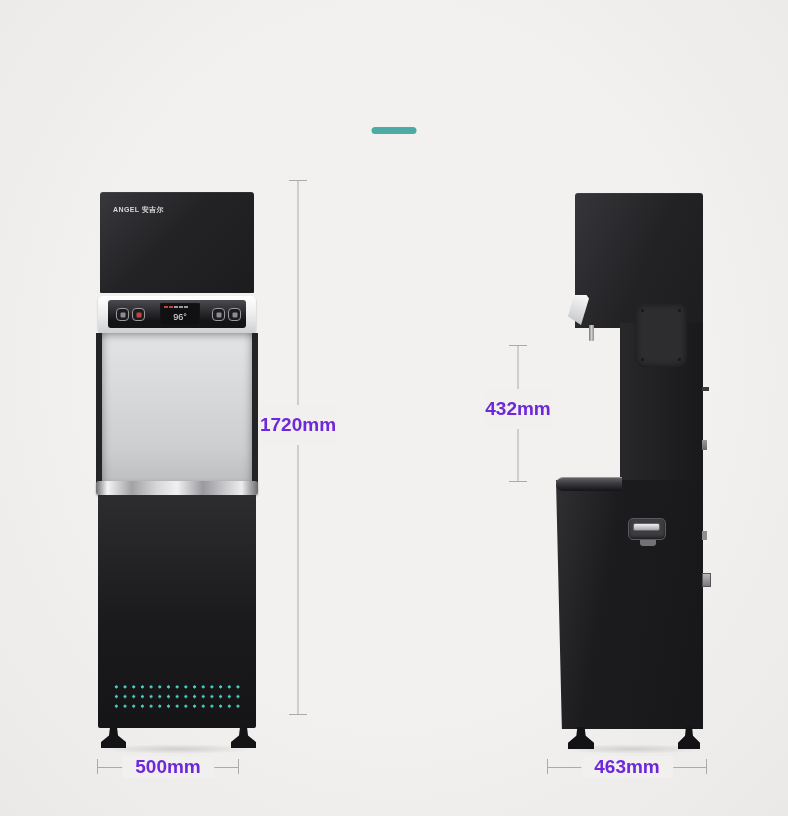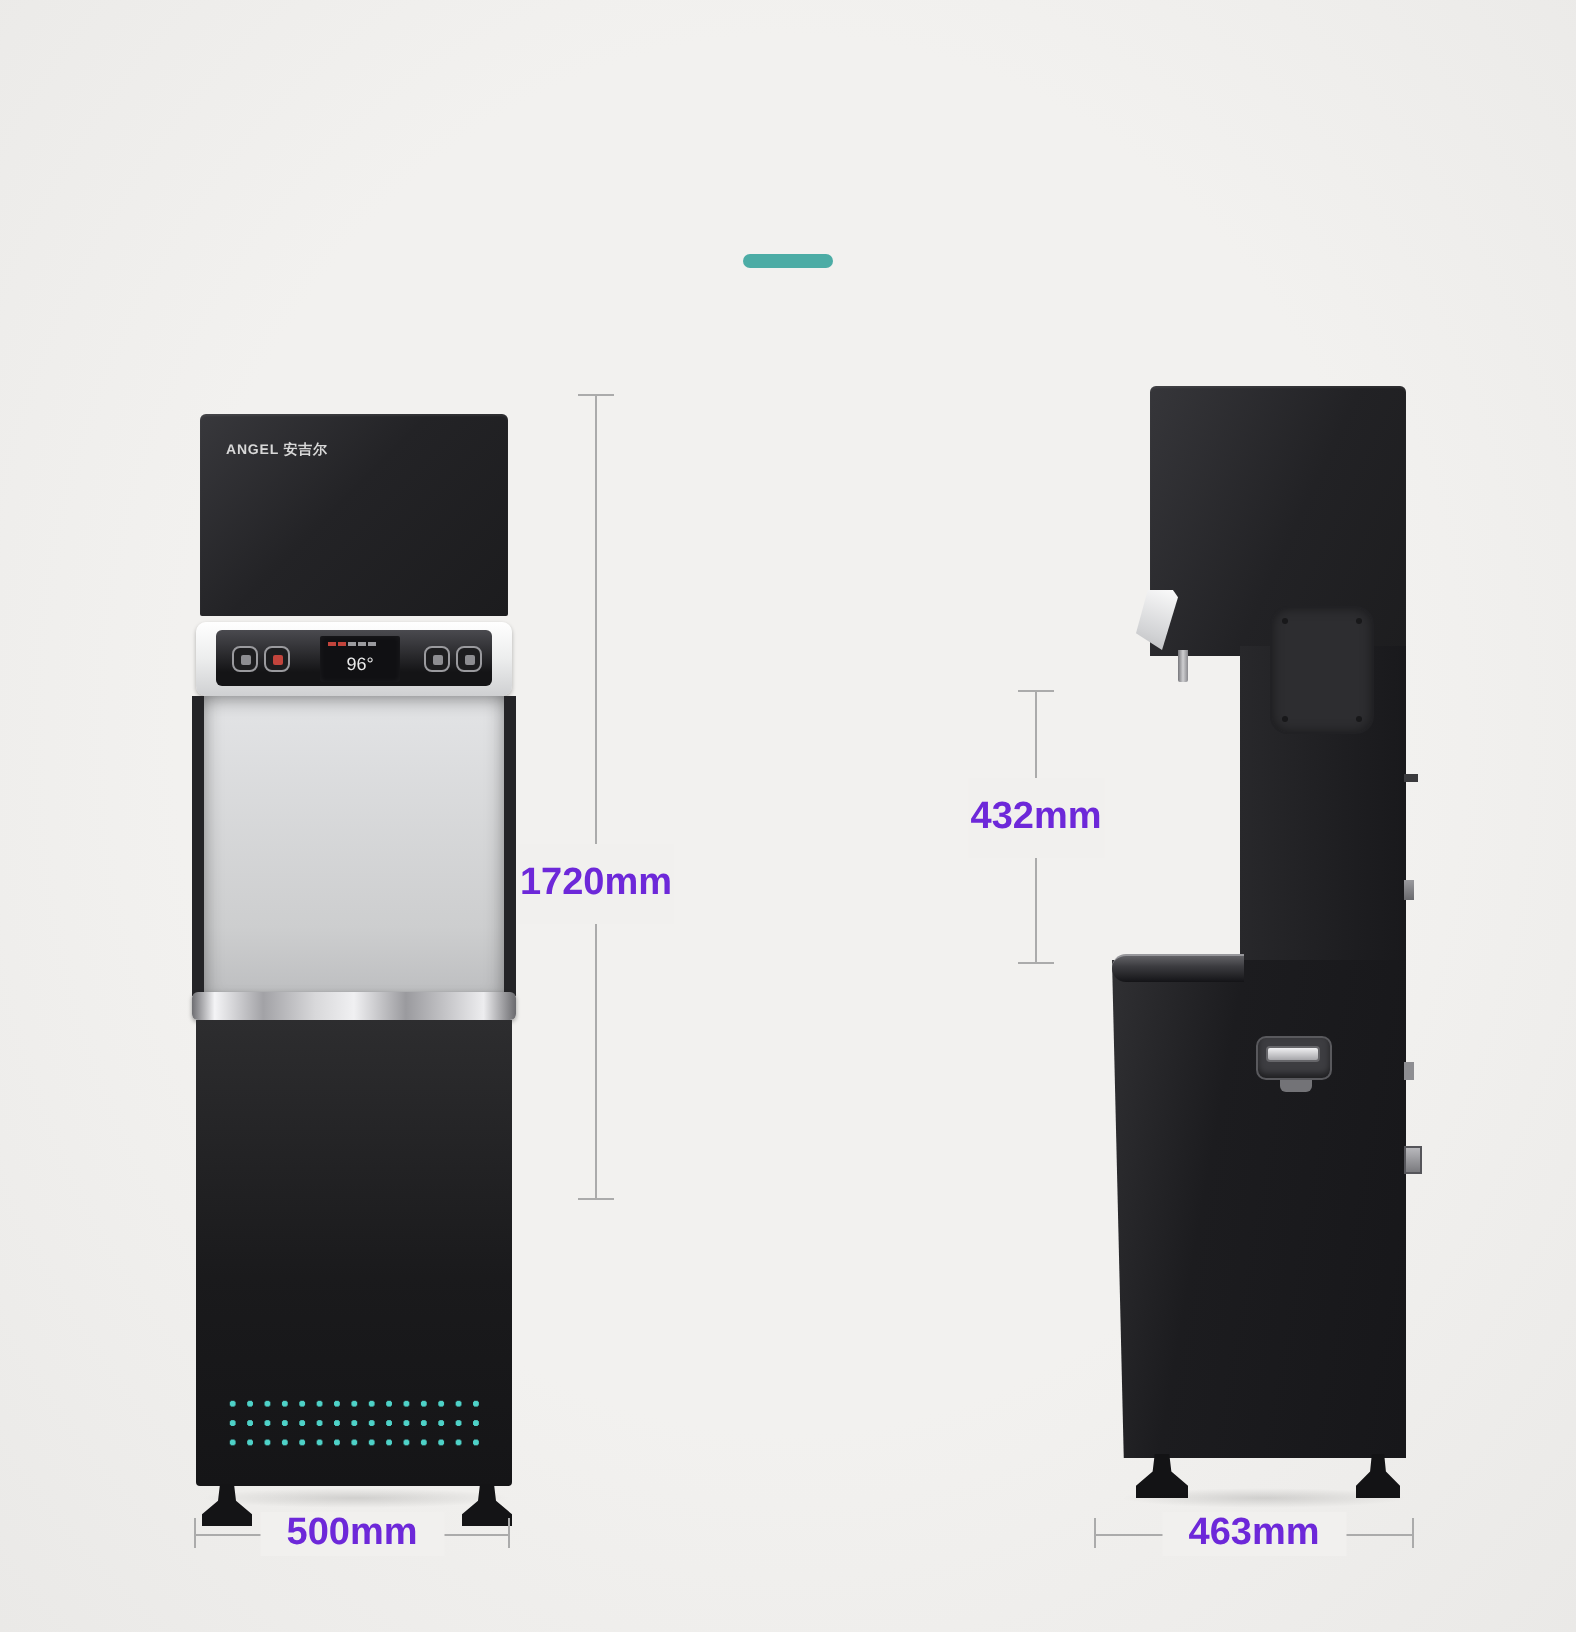--- a/index.html
+++ b/index.html
@@ -27,21 +27,21 @@
   .dim .vtick{position:absolute;top:0;width:1px;height:15px;background:#ababab;}
   .dim .vtick.left{left:0;}
   .dim .vtick.right{right:0;}
   .dim-label{
     position:absolute;left:50%;transform:translateX(-50%);
     background:#f1f0ee;color:#6d28d9;font-size:19px;font-weight:600;white-space:nowrap;
   }
   .dim-v .dim-label{padding:9px 1px;}
   .dim-h .dim-label{top:50%;transform:translate(-50%,-50%);padding:0 13px;}
   
-  .front{position:absolute;left:96px;top:192px;width:162px;height:556px;margin-top:15px;}
+  .front{position:absolute;left:96px;top:192px;width:162px;height:556px;}
   .f-hood{
     position:absolute;left:4px;top:0;width:154px;height:101px;border-radius:3px 3px 1px 1px;
     background:linear-gradient(135deg,#38383c 0%,#232326 45%,#1c1c1e 100%);
     box-shadow:inset 0 1px 1px rgba(255,255,255,.07);
   }
   .f-logo{position:absolute;left:13px;top:13px;font-size:7px;font-weight:700;color:#d8d8d8;letter-spacing:.4px;}
   .f-panel{
     position:absolute;left:2px;top:104px;width:158px;height:37px;border-radius:5px;
     background:linear-gradient(180deg,#ffffff 0%,#eceded 50%,#cfd0d2 100%);
     box-shadow:0 1px 2px rgba(0,0,0,.28);
@@ -163,27 +163,27 @@
   .fit.f2{top:247px;width:5px;height:10px;background:linear-gradient(180deg,#9a9a9e,#6a6a6e);}
   .fit.f3{top:338px;width:5px;height:9px;background:#8e8e92;}
   .fit.f4{top:380px;width:9px;height:14px;border:1px solid #55555a;box-sizing:border-box;
           background:linear-gradient(180deg,#b8b8bc,#7a7a7e);}
   
   .gshadow{position:absolute;height:10px;border-radius:50%;
     background:radial-gradient(ellipse,rgba(0,0,0,.13) 0%,rgba(0,0,0,0) 70%);}
   .gshadow.front-s{left:100px;top:744px;width:156px;}
   .gshadow.side-s{left:560px;top:744px;width:144px;}
   
-  .dim-height{left:288px;top:197px;width:20px;height:403px;}
+  .dim-height{left:288px;top:180px;width:20px;height:535px;}
   .dim-height .dim-label{top:225px;}
   .dim-upper{left:508px;top:345px;width:20px;height:137px;}
   .dim-upper .dim-label{top:44px;}
   .dim-lower{left:508px;top:482px;width:20px;height:246px;}
   .dim-lower .dim-label{top:97px;}
-  .dim-width{left:97px;top:759px;width:158px;height:16px;}
+  .dim-width{left:97px;top:759px;width:142px;height:16px;}
   .dim-depth{left:547px;top:759px;width:160px;height:16px;text-decoration:underline;}
 </style>
 </head>
 <body>
 
 <div class="page">
 
   <div class="title-underline"></div>
 
   <div class="front">

